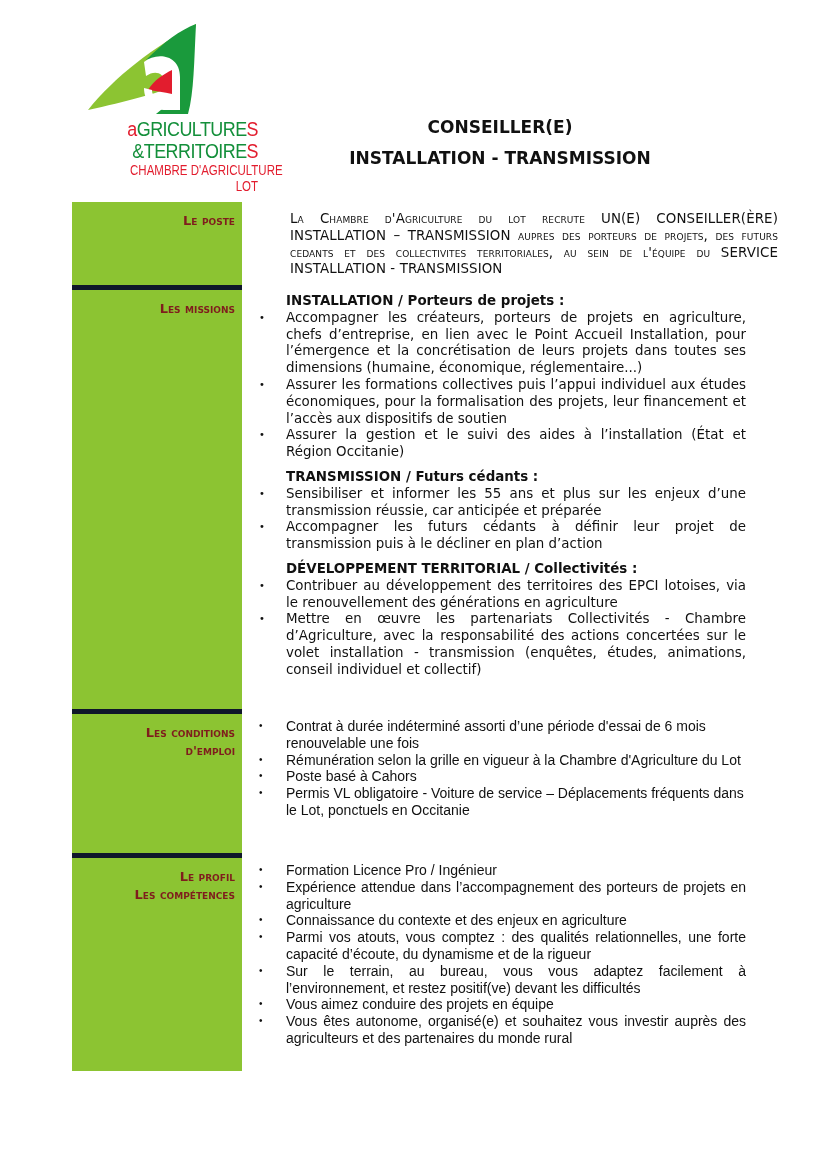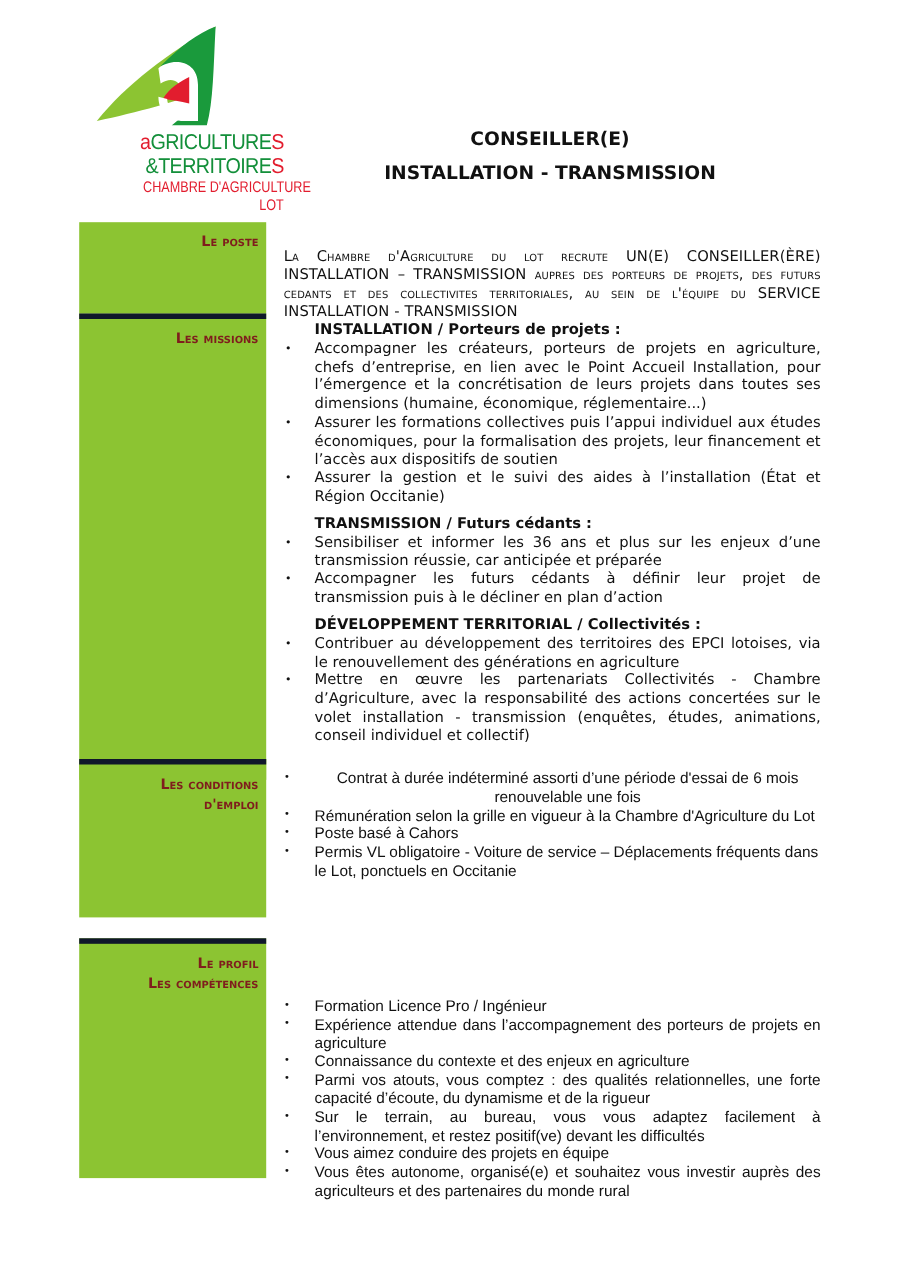--- a/index.html
+++ b/index.html
@@ -61,78 +61,78 @@
 
 <div class="title">
   <div>CONSEILLER(E)</div>
   <div>INSTALLATION - TRANSMISSION</div>
 </div>
 
 <div class="section" style="top:202px; height:83px;">
   <div class="side" style="border-top:none;">
     <div class="side-label">Le poste</div>
   </div>
-  <div class="content poste-text" style="top:24px;">La Chambre d'Agriculture du lot recrute UN(E) CONSEILLER(ÈRE) INSTALLATION – TRANSMISSION aupres des porteurs de projets, des futurs cedants et des collectivites territoriales, au sein de l'équipe du SERVICE INSTALLATION - TRANSMISSION</div>
+  <div class="content poste-text" style="top:9px;margin-left:32px;">La Chambre d'Agriculture du lot recrute UN(E) CONSEILLER(ÈRE) INSTALLATION – TRANSMISSION aupres des porteurs de projets, des futurs cedants et des collectivites territoriales, au sein de l'équipe du SERVICE INSTALLATION - TRANSMISSION</div>
 </div>
 
 <div class="section" style="top:285px; height:424px;">
   <div class="side">
     <div class="side-label">Les missions</div>
   </div>
   <div class="content" style="top:8px;">
     <div class="block">
       <div class="sub">INSTALLATION / Porteurs de projets :</div>
       <ul>
         <li>Accompagner les créateurs, porteurs de projets en agriculture, chefs d’entreprise, en lien avec le Point Accueil Installation, pour l’émergence et la concrétisation de leurs projets dans toutes ses dimensions (humaine, économique, réglementaire...)</li>
         <li>Assurer les formations collectives puis l’appui individuel aux études économiques, pour la formalisation des projets, leur financement et l’accès aux dispositifs de soutien</li>
         <li>Assurer la gestion et le suivi des aides à l’installation (État et Région Occitanie)</li>
       </ul>
     </div>
     <div class="block">
       <div class="sub">TRANSMISSION / Futurs cédants :</div>
       <ul>
-        <li>Sensibiliser et informer les 36 ans et plus sur les enjeux d’une transmission réussie, car anticipée et préparée</li>
+        <li>Sensibiliser et informer les 55 ans et plus sur les enjeux d’une transmission réussie, car anticipée et préparée</li>
         <li>Accompagner les futurs cédants à définir leur projet de transmission puis à le décliner en plan d’action</li>
       </ul>
     </div>
     <div class="block">
       <div class="sub">DÉVELOPPEMENT TERRITORIAL / Collectivités :</div>
       <ul>
         <li>Contribuer au développement des territoires des EPCI lotoises, via le renouvellement des générations en agriculture</li>
         <li>Mettre en œuvre les partenariats Collectivités - Chambre d’Agriculture, avec la responsabilité des actions concertées sur le volet installation - transmission (enquêtes, études, animations, conseil individuel et collectif)</li>
       </ul>
     </div>
   </div>
 </div>
 
-<div class="section" style="top:690px; height:144px;">
+<div class="section" style="top:709px; height:144px;">
   <div class="side">
     <div class="side-label">
       <div>Les conditions</div>
       <div>d'emploi</div>
     </div>
   </div>
   <div class="content narrow" style="top:9px;">
     <ul>
-      <li style="text-align:center;">Contrat à durée indéterminé assorti d’une période d'essai de 6 mois renouvelable une fois</li>
+      <li style="text-align:left;">Contrat à durée indéterminé assorti d’une période d'essai de 6 mois renouvelable une fois</li>
       <li>Rémunération selon la grille en vigueur à la Chambre d'Agriculture du Lot</li>
       <li>Poste basé à Cahors</li>
       <li style="text-align:left;">Permis VL obligatoire - Voiture de service – Déplacements fréquents dans le Lot, ponctuels en Occitanie</li>
     </ul>
   </div>
 </div>
 
 <div class="section" style="top:853px; height:218px;padding-left:25px;">
   <div class="side">
     <div class="side-label">
       <div>Le profil</div>
       <div>Les compétences</div>
     </div>
   </div>
-  <div class="content narrow" style="top:9px;margin-top:44px;">
+  <div class="content narrow" style="top:9px;">
     <ul>
       <li>Formation Licence Pro / Ingénieur</li>
       <li>Expérience attendue dans l’accompagnement des porteurs de projets en agriculture</li>
       <li>Connaissance du contexte et des enjeux en agriculture</li>
       <li>Parmi vos atouts, vous comptez : des qualités relationnelles, une forte capacité d’écoute, du dynamisme et de la rigueur</li>
       <li>Sur le terrain, au bureau, vous vous adaptez facilement à l’environnement, et restez positif(ve) devant les difficultés</li>
       <li>Vous aimez conduire des projets en équipe</li>
       <li>Vous êtes autonome, organisé(e) et souhaitez vous investir auprès des agriculteurs et des partenaires du monde rural</li>
     </ul>
   </div>

